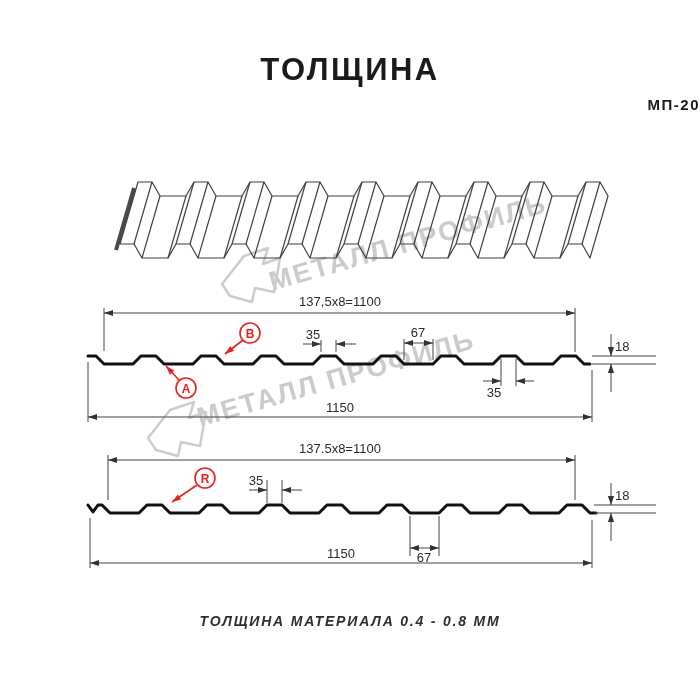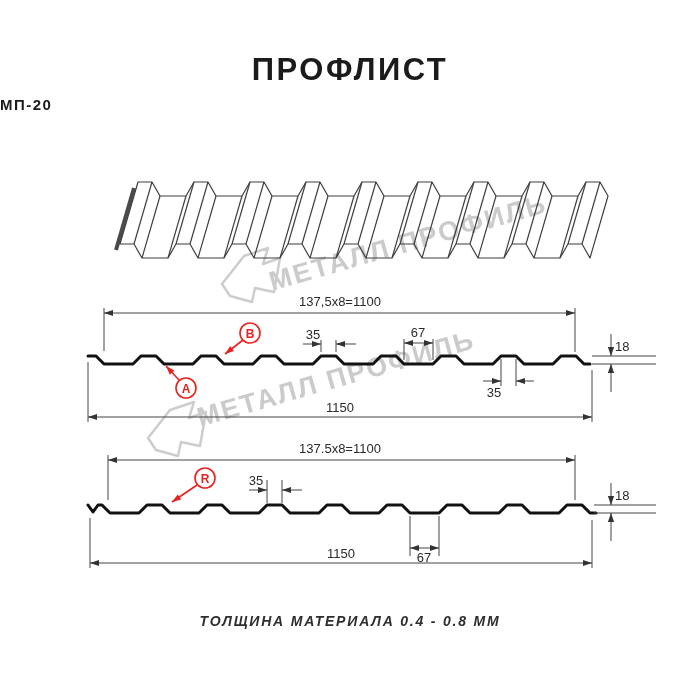--- a/index.html
+++ b/index.html
@@ -1,20 +1,20 @@
 <!DOCTYPE html>
 <html><head>
 <meta charset="utf-8">
 <style>
   html,body{margin:0;padding:0;background:#fff;}
   .page{position:relative;width:700px;height:700px;background:#ffffff;overflow:hidden;
         font-family:"Liberation Sans", sans-serif;}
   .title{position:absolute;top:52px;left:0;width:700px;text-align:center;
          font-size:31px;font-weight:800;letter-spacing:2.5px;color:#1b1b1b;}
-  .subtitle{position:absolute;top:96px;left:0;width:700px;text-align:left;
+  .subtitle{position:absolute;top:96px;left:0;width:700px;text-align:right;
          font-size:15px;font-weight:700;letter-spacing:1.5px;color:#1b1b1b;}
   .footer{position:absolute;top:613px;left:0;width:700px;text-align:center;
          font-size:14px;font-weight:700;letter-spacing:1.8px;color:#2e2e2e;font-style:italic;}
   .wm{position:absolute;white-space:nowrap;color:#cbcbcb;font-weight:700;
       font-size:27px;letter-spacing:2px;transform:translate(-50%,-50%) rotate(-16deg);}
   .wm1{left:408px;top:243px;}
   .wm2{left:336px;top:379px;}
   svg.canvas{position:absolute;left:0;top:0;}
   svg text{font-family:"Liberation Sans", sans-serif;font-size:13px;fill:#2b2b2b;}
   svg text.lbl{font-size:12px;font-weight:700;fill:#e8231f;}
@@ -22,21 +22,21 @@
   .profile{stroke:#121212;stroke-width:3;fill:none;stroke-linejoin:round;stroke-linecap:round;}
   .sheet{stroke:#3f3f3f;stroke-width:1.2;fill:none;stroke-linejoin:round;}
   .logo{stroke:#cdcdcd;stroke-width:2.5;fill:none;stroke-linejoin:round;}
   .red{stroke:#e8231f;stroke-width:1.6;fill:none;}
 </style>
 </head>
 <body>
 
 <div class="page">
 
-  <div class="title">ПРОФЛИСТ</div>
+  <div class="title">ТОЛЩИНА</div>
   <div class="subtitle">МП-20</div>
 
   <div class="wm wm1">МЕТАЛЛ ПРОФИЛЬ</div>
   <div class="wm wm2">МЕТАЛЛ ПРОФИЛЬ</div>
 
   <svg class="canvas" width="700" height="700" viewBox="0 0 700 700">
     <defs>
       <marker id="mA" markerWidth="11" markerHeight="9" refX="9.5" refY="4" orient="auto-start-reverse" markerUnits="userSpaceOnUse">
           <path d="M0.5,0.9 L9.5,4 L0.5,7.1 Z" fill="#333"></path>
         </marker>

